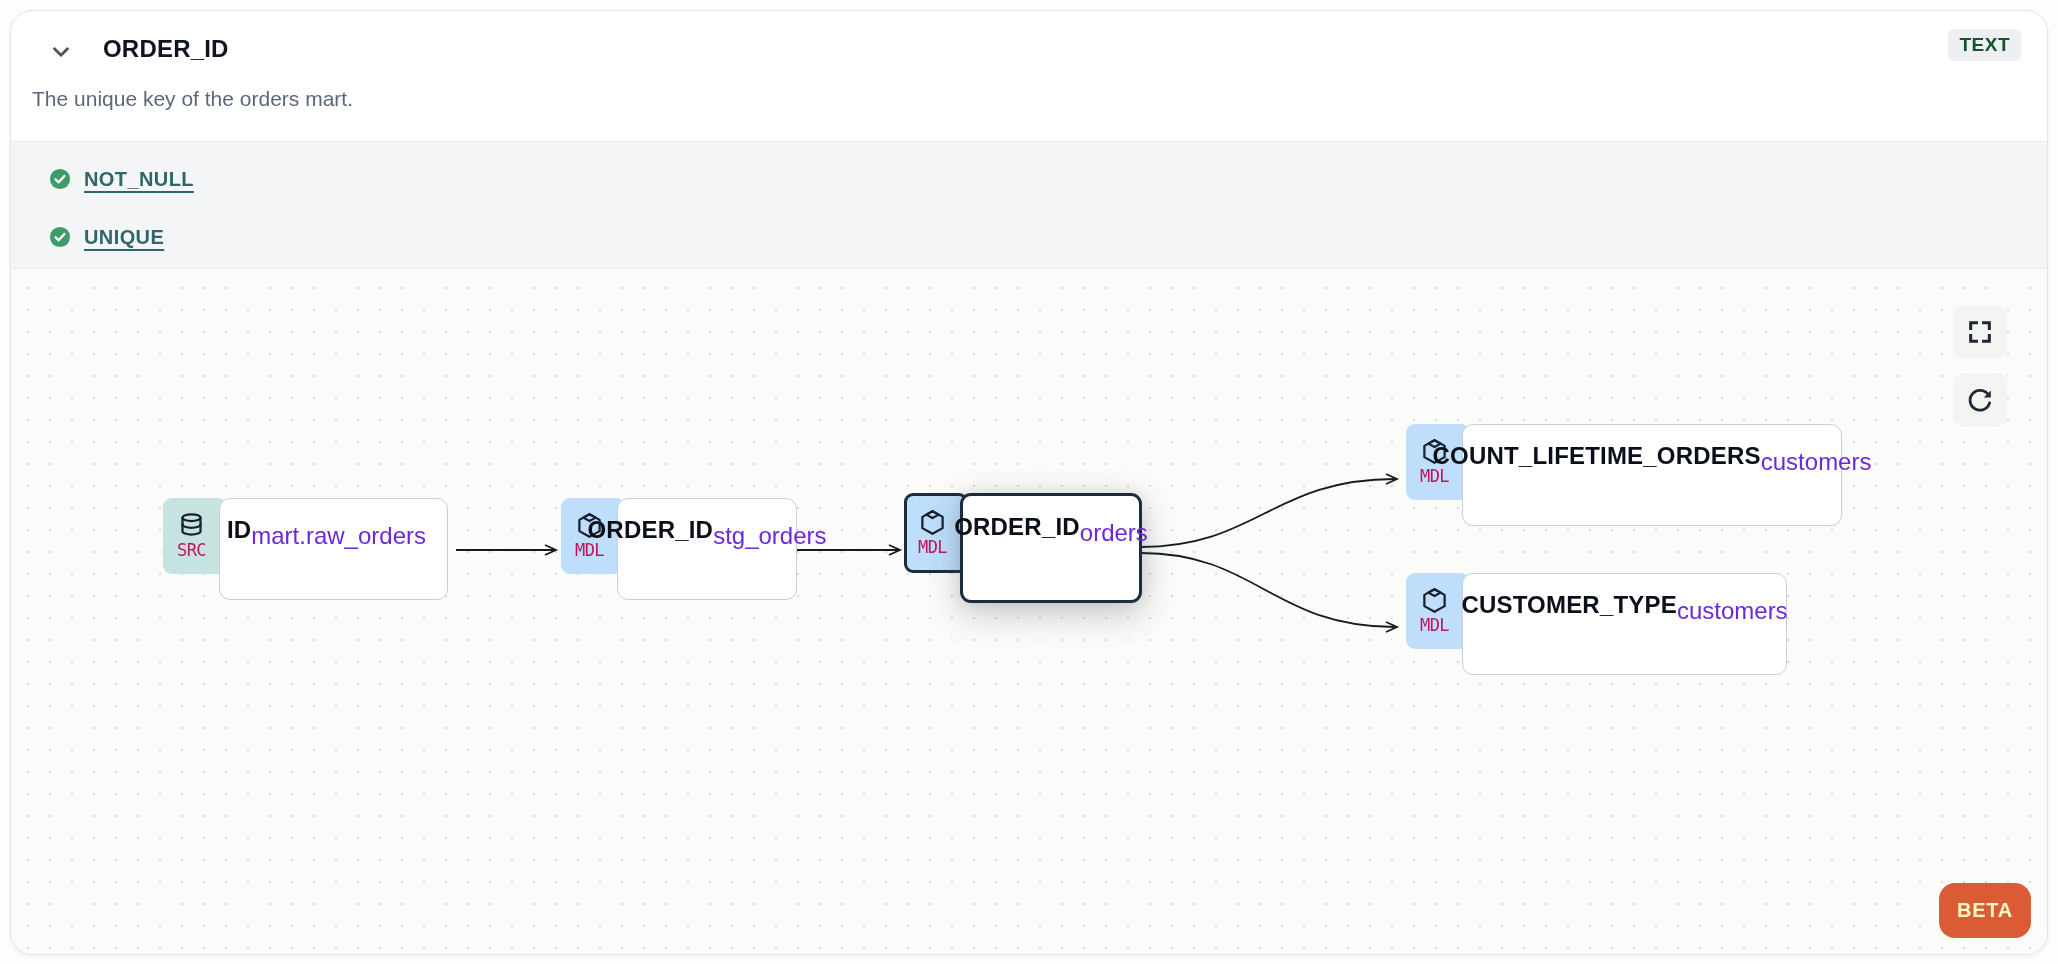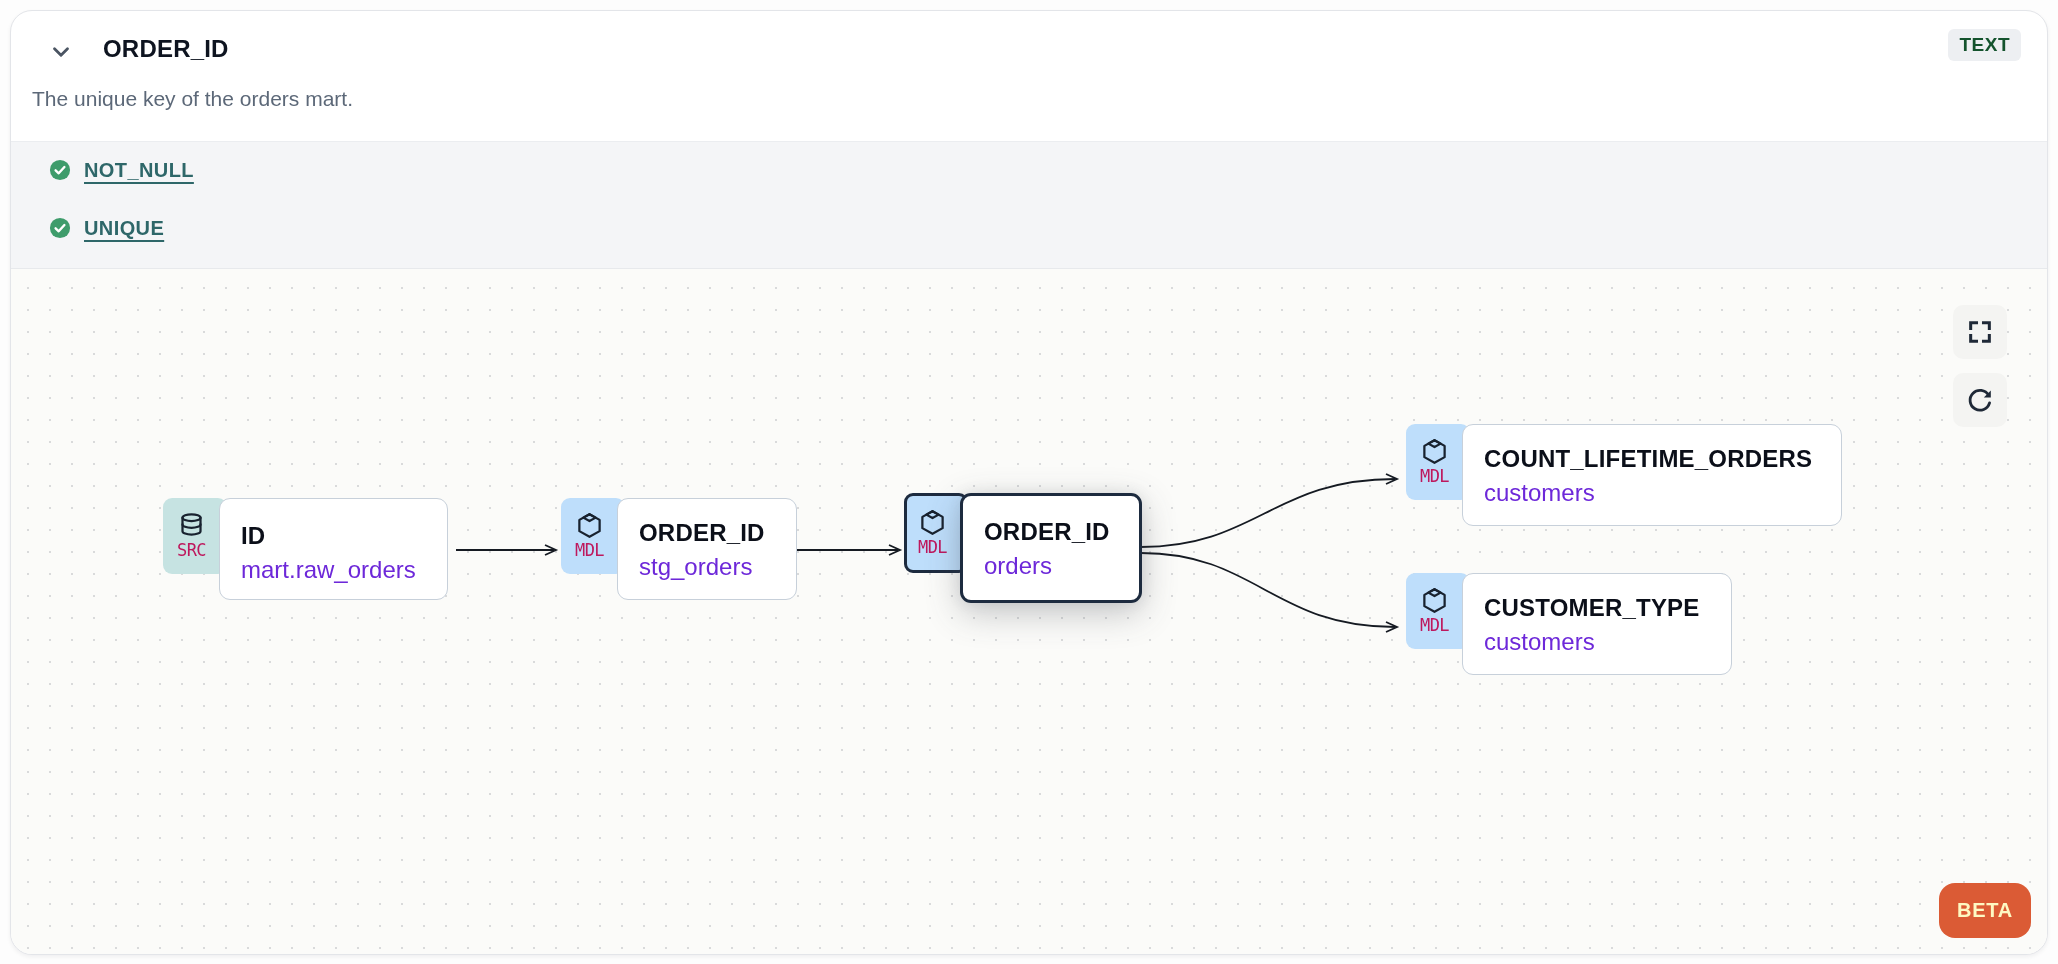--- a/index.html
+++ b/index.html
@@ -20,21 +20,21 @@
                 font-weight:700; color:#0e1420; letter-spacing:.2px; }
   .type-badge { position:absolute; right:26px; top:18px; background:#edeff2;
                 color:#14532d; font-size:19px; font-weight:700;
                 padding:5px 11px; border-radius:6px; letter-spacing:.5px; }
   .description { position:absolute; left:21px; top:76px; font-size:21px;
                  color:#5c6878; }
 
   
   .tests { position:absolute; left:0; right:0; top:130px; height:128px;
            background:#f4f5f7; border-top:1px solid #ebedf0;
-           border-bottom:1px solid #e7e9ec; padding:9px 0 0 38px; }
+           border-bottom:1px solid #e7e9ec; padding:18px 0 0 38px; }
   .test-row { display:flex; align-items:center; height:38px; margin-bottom:20px; }
   .check { width:22px; height:22px; flex:0 0 22px; }
   .test-link { margin-left:13px; font-size:20px; font-weight:600; color:#2e6769;
                letter-spacing:.4px; text-decoration:underline;
                text-underline-offset:5px; text-decoration-thickness:1.5px; cursor:pointer; }
 
   
   .canvas { position:absolute; left:0; right:0; top:258px; bottom:0;
             background-color:#fbfbf9;
             background-image:radial-gradient(circle, #d9dadb 1.3px, transparent 1.5px);
@@ -46,21 +46,21 @@
   .nbadge { width:64px; height:76px; border-radius:9px; display:flex;
             flex-direction:column; align-items:center; justify-content:center;
             padding-right:7px; gap:1px; z-index:1; }
   .nbadge.src { background:#c6e3e2; }
   .nbadge.mdl { background:#bedefb; }
   .nbadge svg { width:27px; height:27px; }
   .nbadge .blabel { font-family:"DejaVu Sans Mono", monospace; font-size:17px;
                     font-weight:500; color:#be185d; letter-spacing:-0.5px; }
   .nbody { margin-left:-8px; background:#ffffff; border:1.4px solid #c7d0da;
            border-radius:11px; min-height:102px; padding:17px 21px 15px 21px;
-           z-index:2; display:flex; flex-direction:column; justify-content:center; }
+           z-index:2; display:flex; flex-direction:row; justify-content:center; }
   .ntitle { font-size:24px; font-weight:700; color:#0b0f19; letter-spacing:.2px;
             white-space:nowrap; }
   .nsub { font-size:24px; color:#6d28d9; margin-top:6px; white-space:nowrap; }
 
   .node.selected .nbadge { border:3px solid #1d2b3f; height:80px; }
   .node.selected .nbody { border:3px solid #1d2b3f; min-height:110px;
             box-shadow:0 10px 34px rgba(70,74,84,.30), 0 0 14px rgba(70,74,84,.10); }
 
   
   .ctrl-btn { position:absolute; width:54px; height:54px; border:none;
@@ -180,21 +180,21 @@
       </div>
 
       <div class="node" style="left:1395px; top:304px;">
         <div class="nbadge mdl">
           <svg viewBox="0 0 24 24" fill="none" stroke="#18222f" stroke-width="2" stroke-linecap="round" stroke-linejoin="round">
             <path d="M12 2 L21 7 V17 L12 22 L3 17 V7 Z"></path>
             <path d="M12 2 L17.5 5 L12 8 L6.5 5 Z"></path>
           </svg>
           <span class="blabel">MDL</span>
         </div>
-        <div class="nbody" style="width:270px;">
+        <div class="nbody" style="width:325px;">
           <div class="ntitle">CUSTOMER_TYPE</div>
           <div class="nsub">customers</div>
         </div>
       </div>
 
       <button class="ctrl-btn" style="left:1942px; top:36px;">
         <svg viewBox="0 0 24 24" fill="none" stroke="#1f2937" stroke-width="2.6" stroke-linecap="square">
           <path d="M4 9 V4 H9"></path>
           <path d="M15 4 H20 V9"></path>
           <path d="M20 15 V20 H15"></path>

